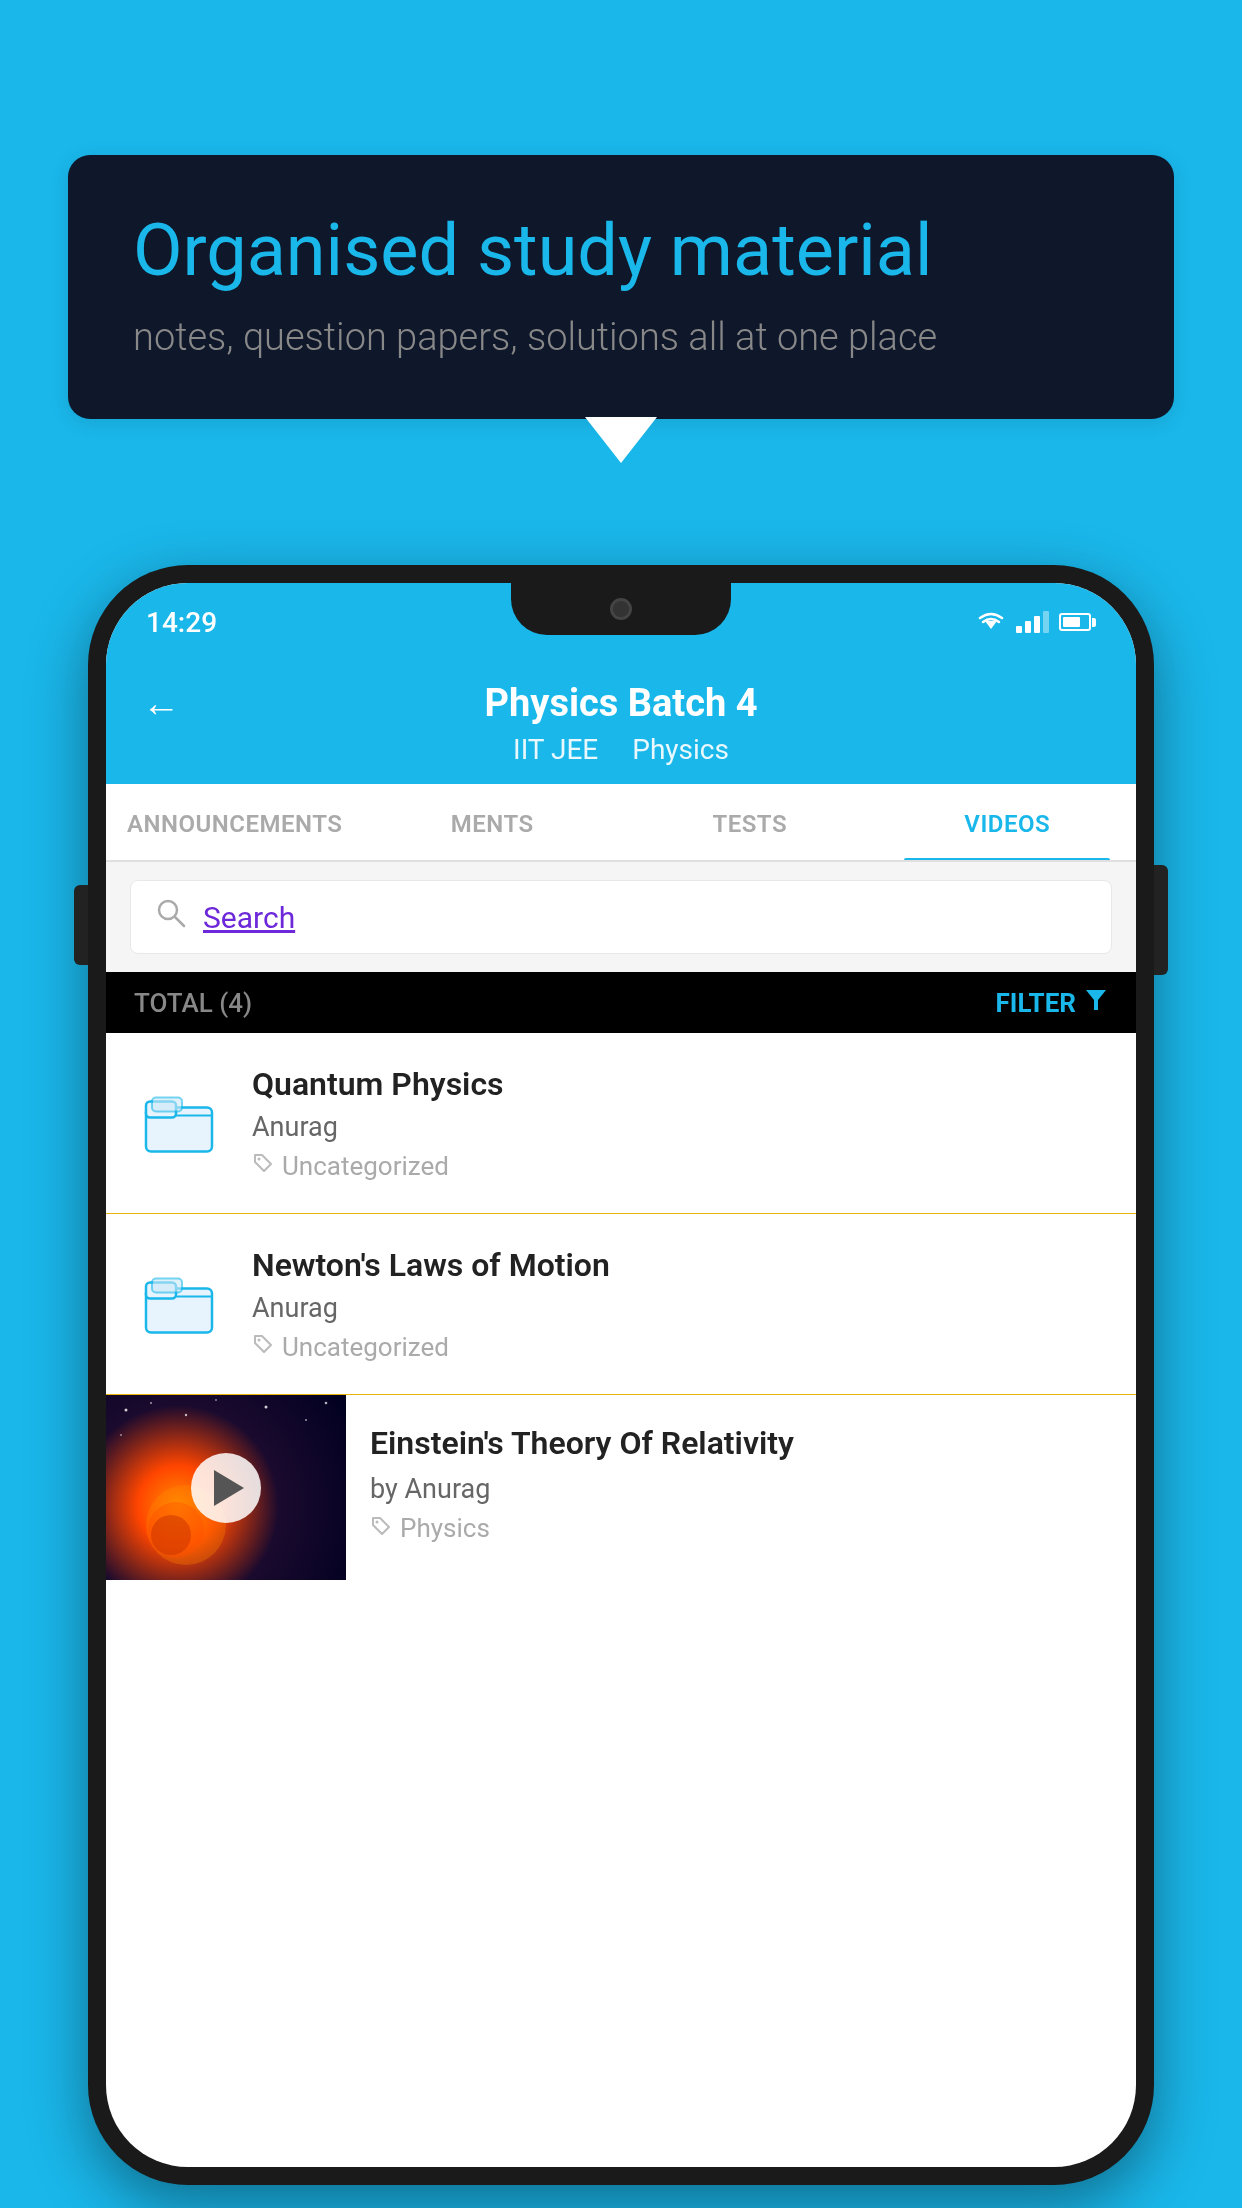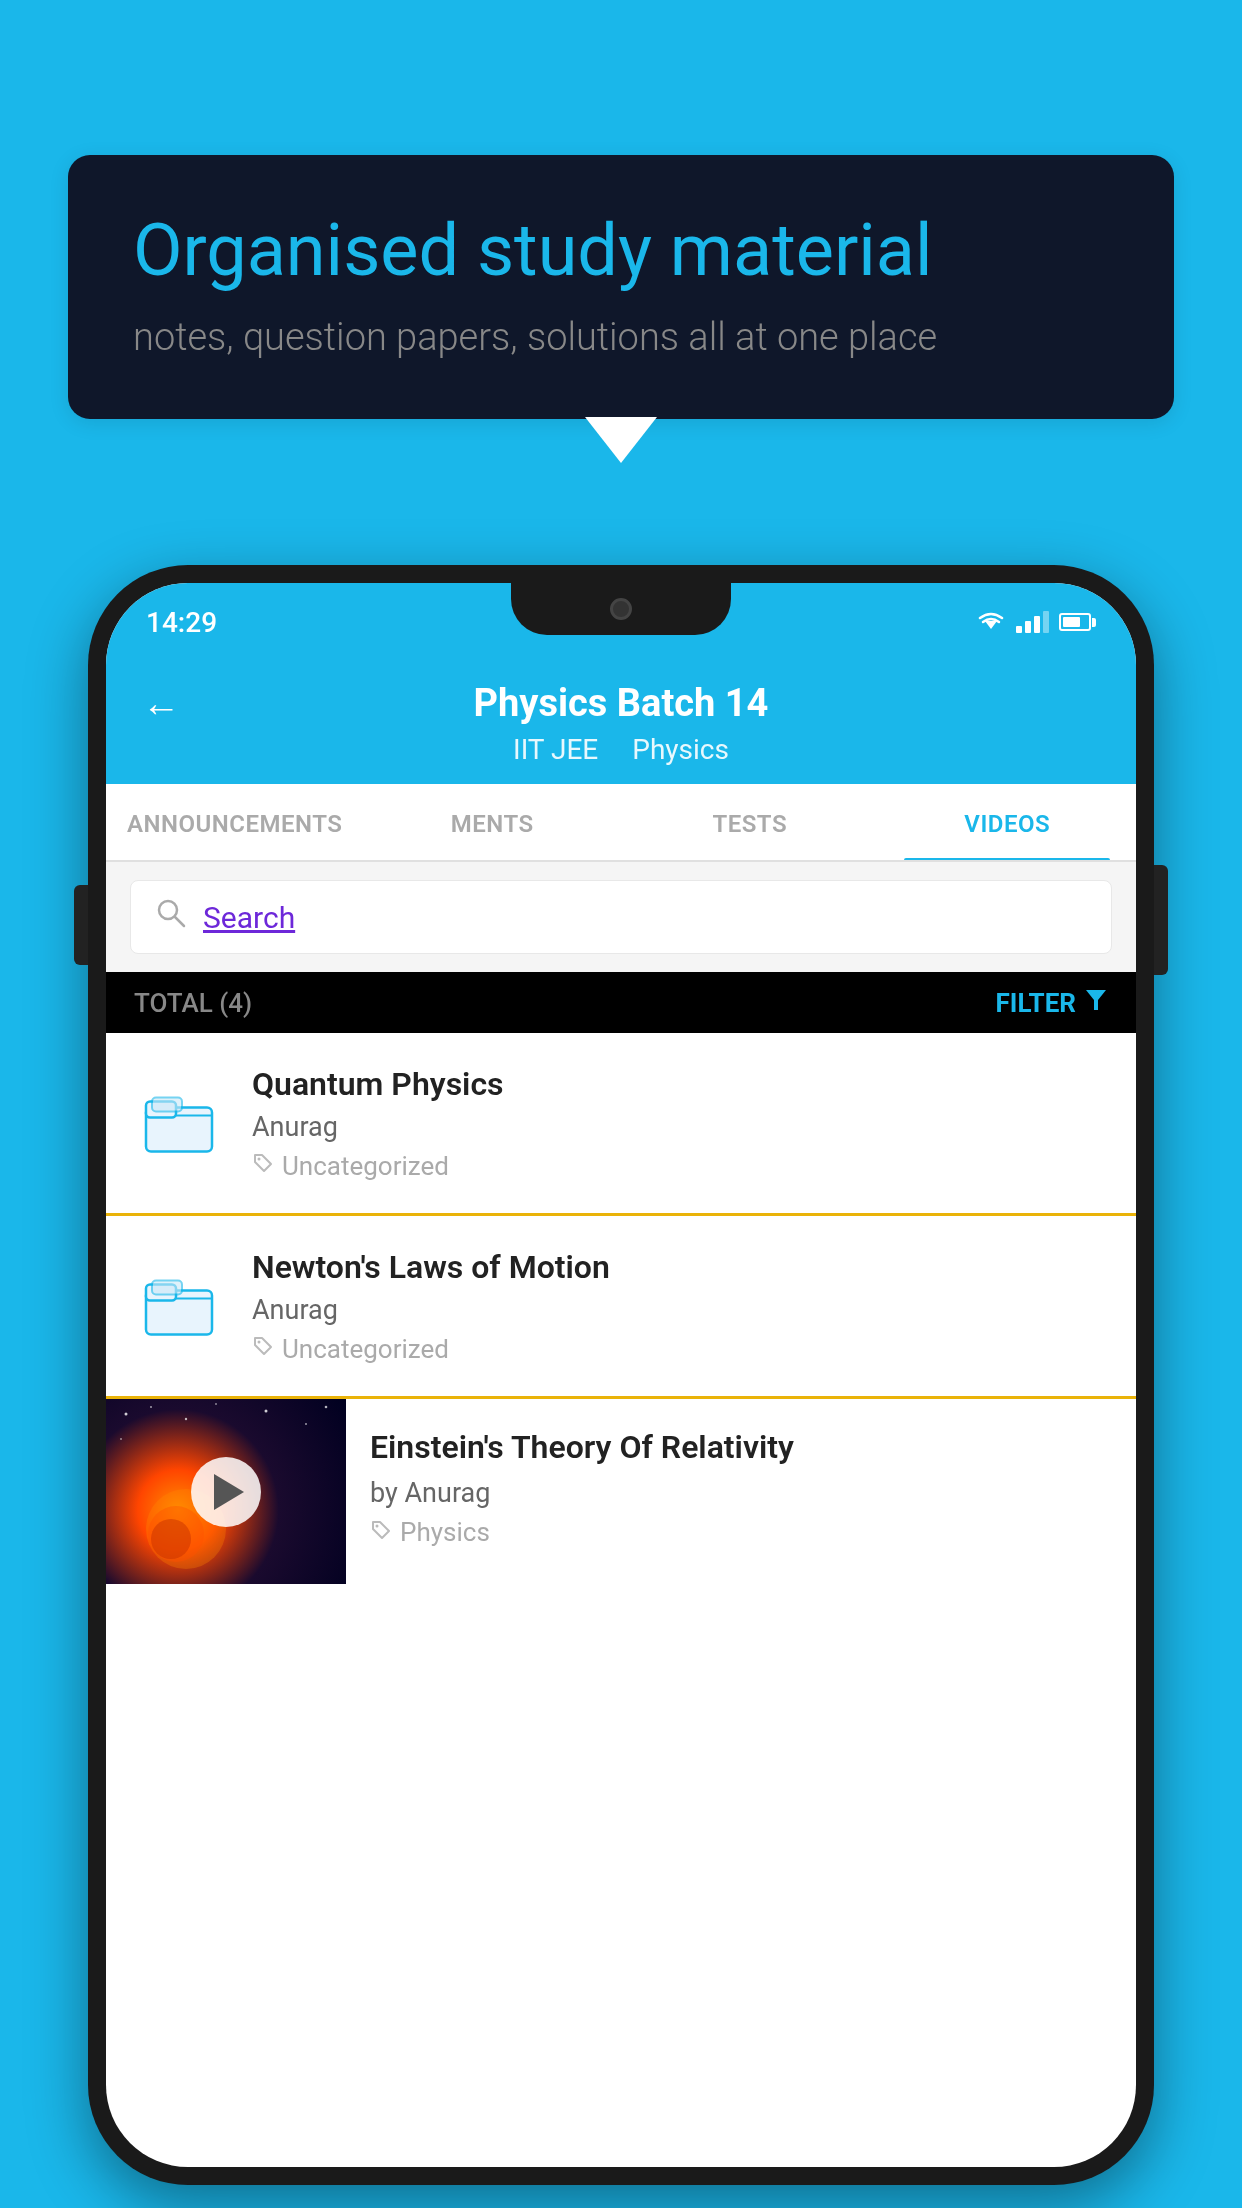--- a/index.html
+++ b/index.html
@@ -281,21 +281,21 @@
     
     .content-list {
       background: white;
       overflow: hidden;
     }
 
     .list-item {
       display: flex;
       align-items: center;
       padding: 32px 28px;
-      border-bottom: 3px solid #eab308;
+      border-bottom: 1px solid #eab308;
       cursor: pointer;
     }
 
     .list-item-icon {
       width: 90px;
       height: 90px;
       margin-right: 28px;
       flex-shrink: 0;
       display: flex;
       align-items: center;
@@ -502,21 +502,21 @@
             <div class="battery-body">
               <div class="battery-fill"></div>
             </div>
             <div class="battery-tip"></div>
           </div>
         </div>
       </div>
 
       <div class="app-header">
         <div class="header-back">←</div>
-        <div class="header-title">Physics Batch 14</div>
+        <div class="header-title">Physics Batch 4</div>
         <div class="header-tags">
           <span class="header-tag">IIT JEE</span>
           <span class="header-tag">Physics</span>
         </div>
       </div>
 
       <div class="tab-bar">
         <div class="tab-item">
           <span>ANNOUNCEMENTS</span>
         </div>

